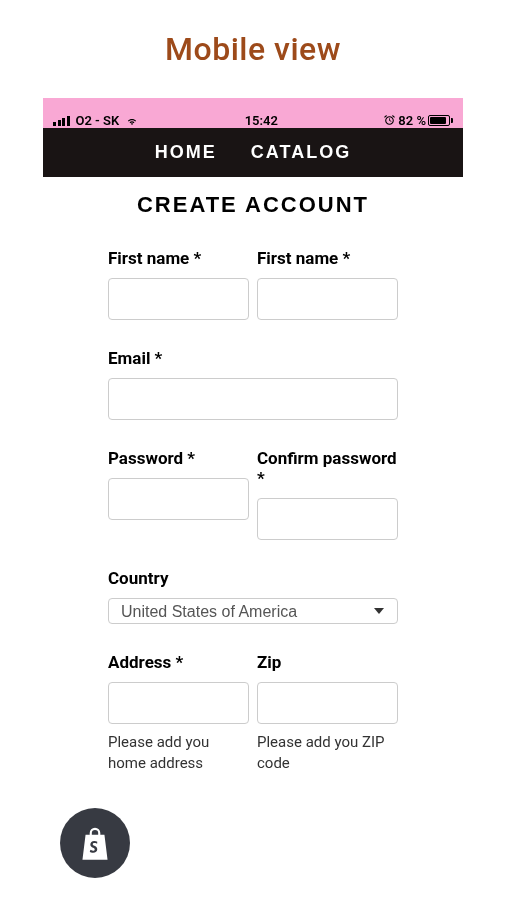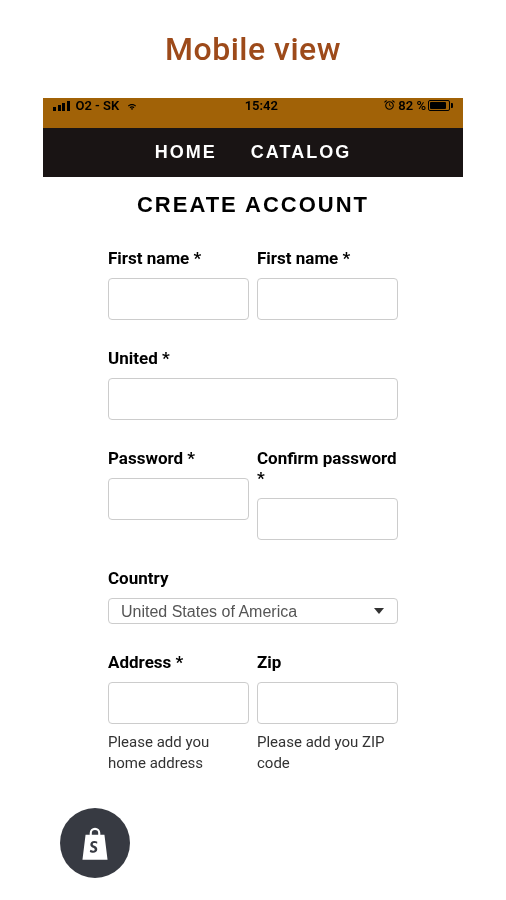--- a/index.html
+++ b/index.html
@@ -1,19 +1,19 @@
 <!DOCTYPE html>
 <html><head>
   <meta charset="utf-8">
   <style>
     * { box-sizing: border-box; margin: 0; padding: 0; }
     html, body { width: 506px; height: 900px; background: #fff; font-family: -apple-system, BlinkMacSystemFont, "Segoe UI", Roboto, Helvetica, Arial, sans-serif; }
     .page-title { color: #9d4a1a; font-size: 32px; font-weight: 500; text-align: center; margin-top: 30px; letter-spacing: 0.5px; }
     .device { margin: 30px auto 0; width: 420px; }
-    .status-bar { background: #a16207; height: 30px; display: flex; align-items: flex-start; justify-content: space-between; padding: 0 10px; font-size: 13px; font-weight: 600; }
+    .status-bar { background: #f9a8d4; height: 30px; display: flex; align-items: flex-end; justify-content: space-between; padding: 0 10px; font-size: 13px; font-weight: 600; }
     .status-left { display: flex; align-items: center; gap: 6px; }
     .status-right { display: flex; align-items: center; gap: 2px; }
     .signal { display: inline-flex; align-items: flex-end; gap: 1.5px; }
     .signal span { width: 3px; background: #000; }
     .signal span:nth-child(1) { height: 4px; }
     .signal span:nth-child(2) { height: 6px; }
     .signal span:nth-child(3) { height: 8px; }
     .signal span:nth-child(4) { height: 10px; }
     .wifi { width: 14px; height: 14px; }
     .alarm { width: 13px; height: 13px; }
@@ -86,21 +86,21 @@
           <input class="text-input" type="text" style="">
         </div>
         <div class="col">
           <label class="field-label">First name *</label>
           <input class="text-input" type="text" style="">
         </div>
       </div>
 
       <div class="row">
         <div class="col">
-          <label class="field-label">United *</label>
+          <label class="field-label">Email *</label>
           <input class="text-input" type="email" style="">
         </div>
       </div>
 
       <div class="row">
         <div class="col">
           <label class="field-label">Password *</label>
           <input class="text-input" type="password" style="">
         </div>
         <div class="col">

